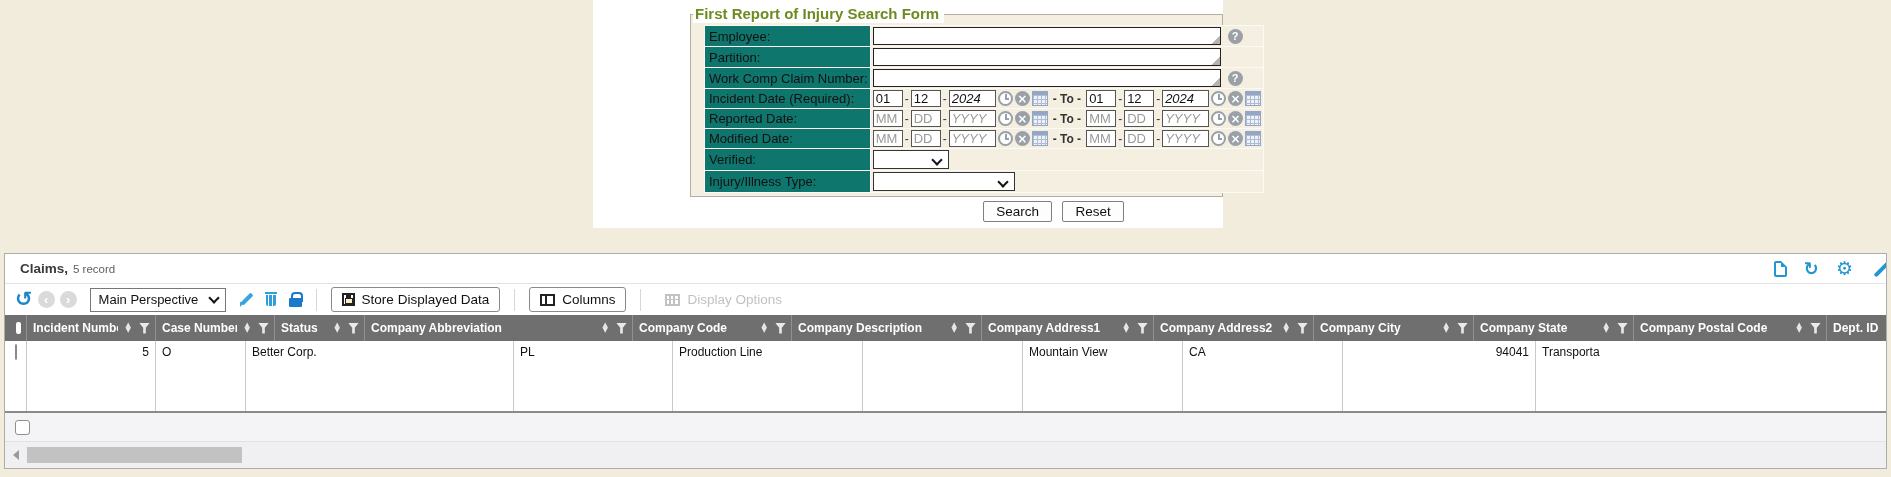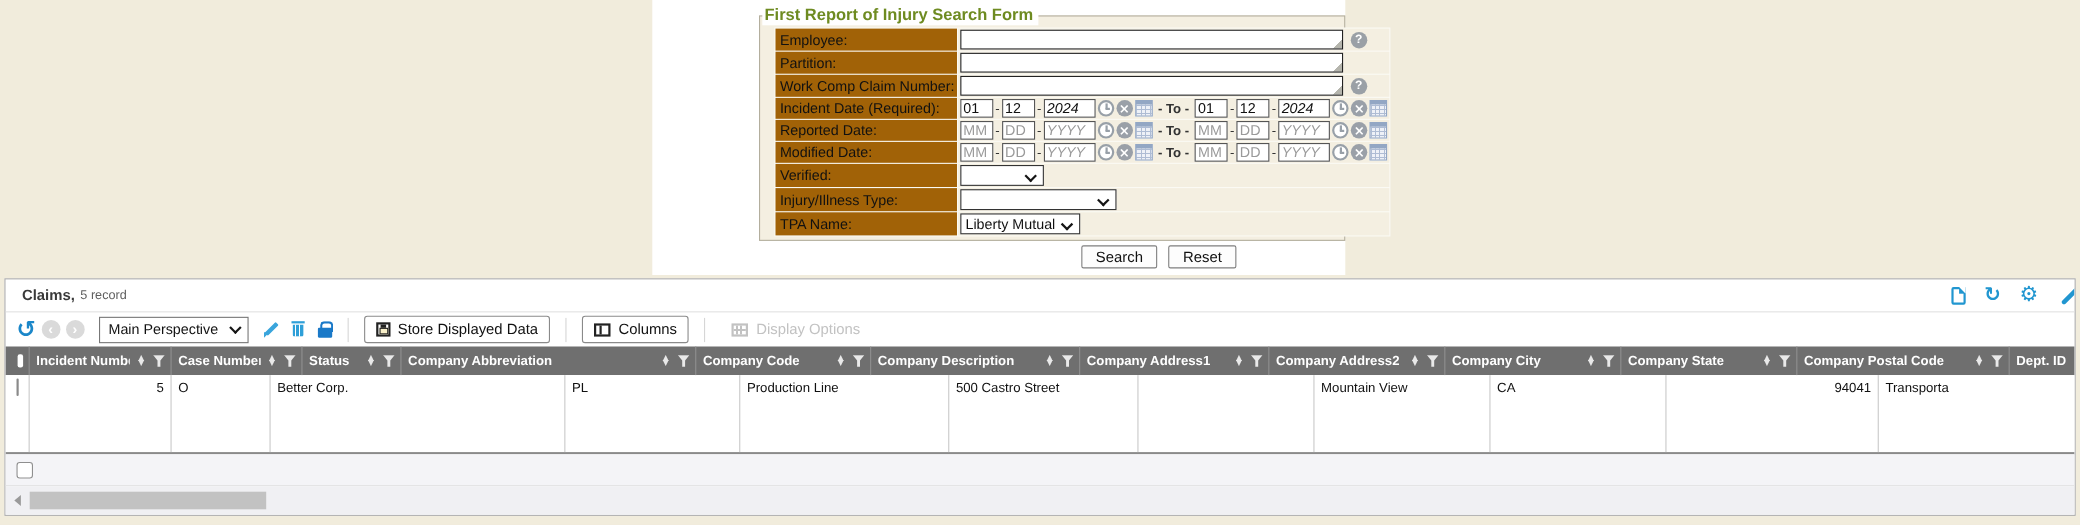--- a/index.html
+++ b/index.html
@@ -8,21 +8,21 @@
   .page { position:relative; width:1891px; height:477px; background:#f1ecdc; overflow:hidden; }
 
   
   .top-section { position:relative; height:253px; }
   .form-panel { position:absolute; left:593px; top:0; width:630px; background:#ffffff; padding:14px 0 0 97px; }
   .fieldset { position:relative; width:533px; border:1px solid #b3ae9d; background:#f4efe1; padding:2px 1px 3px 13px; }
   .legend { position:absolute; top:-10px; left:2px; background:#ffffff; padding:0 5px 0 2px;
             color:#6e8b21; font-weight:bold; font-size:15px; line-height:18px; }
   .form-table { display:table; border-collapse:separate; border-spacing:1px; width:100%; background:#fbfaf4; margin-top:8px; }
   .frow { display:table-row; }
-  .fcell-label { display:table-cell; width:150px; background:#a16207; font-size:13px; color:#111;
+  .fcell-label { display:table-cell; width:150px; background:#0f766e; font-size:13px; color:#111;
                  padding:2px 2px 2px 4px; vertical-align:middle; white-space:nowrap; }
   .fcell-ctrl { display:table-cell; background:#f4efe1; padding:1px 2px; vertical-align:middle; }
   .ctrl-flex { display:flex; align-items:center; gap:2px; }
   input.txt { width:348px; height:18px; border:1px solid #222; background:#fff; font-size:12px; padding:0 3px;
               font-family:"Liberation Sans",sans-serif;
               background-image:linear-gradient(135deg, transparent calc(100% - 6px), #b5b5ad calc(100% - 6px)); }
   input.dt { height:17px; border:1px solid #555; background:#fff; font-size:13px; padding:0 2px; color:#111;
              font-family:"Liberation Sans",sans-serif; }
   input.dt::placeholder { color:#9a9a9a; opacity:1; }
   .dt-mm, .dt-dd { width:30px; } .dt-yy { width:47px;font-style:italic; }
@@ -256,30 +256,20 @@
 
           <div class="frow">
             <div class="fcell-label">Injury/Illness Type:</div>
             <div class="fcell-ctrl">
                 <span class="ctrl-flex">
               <span class="sel sel-injury"></span>
             </span>
               </div>
           </div>
 
-          <div class="frow">
-            <div class="fcell-label">TPA Name:</div>
-            <div class="fcell-ctrl">
-                <span class="ctrl-flex">
-              <span class="sel sel-tpa">
-                    <span>Liberty Mutual</span>
-                  </span>
-            </span>
-              </div>
-          </div>
 
         </div>
       </div>
 
       <div class="form-buttons">
         <span class="btn-form">Search</span>
         <span class="btn-form">Reset</span>
       </div>
     </div>
   </div>
@@ -443,21 +433,20 @@
       </div>
     </div>
 
     <div class="grid-row">
       <div class="dcell c0"><span class="cb cb-row"></span></div>
       <div class="dcell c1 num">5</div>
       <div class="dcell c3">O</div>
       <div class="dcell c4">Better Corp.</div>
       <div class="dcell c5">PL</div>
       <div class="dcell c6">Production Line</div>
-      <div class="dcell c7">500 Castro Street</div>
       <div class="dcell c8"></div>
       <div class="dcell c9">Mountain View</div>
       <div class="dcell c10">CA</div>
       <div class="dcell c11 num">94041</div>
       <div class="dcell c12">Transporta</div>
     </div>
 
     <div class="footer-row">
       <span class="cb cb-footer"></span>
     </div>

